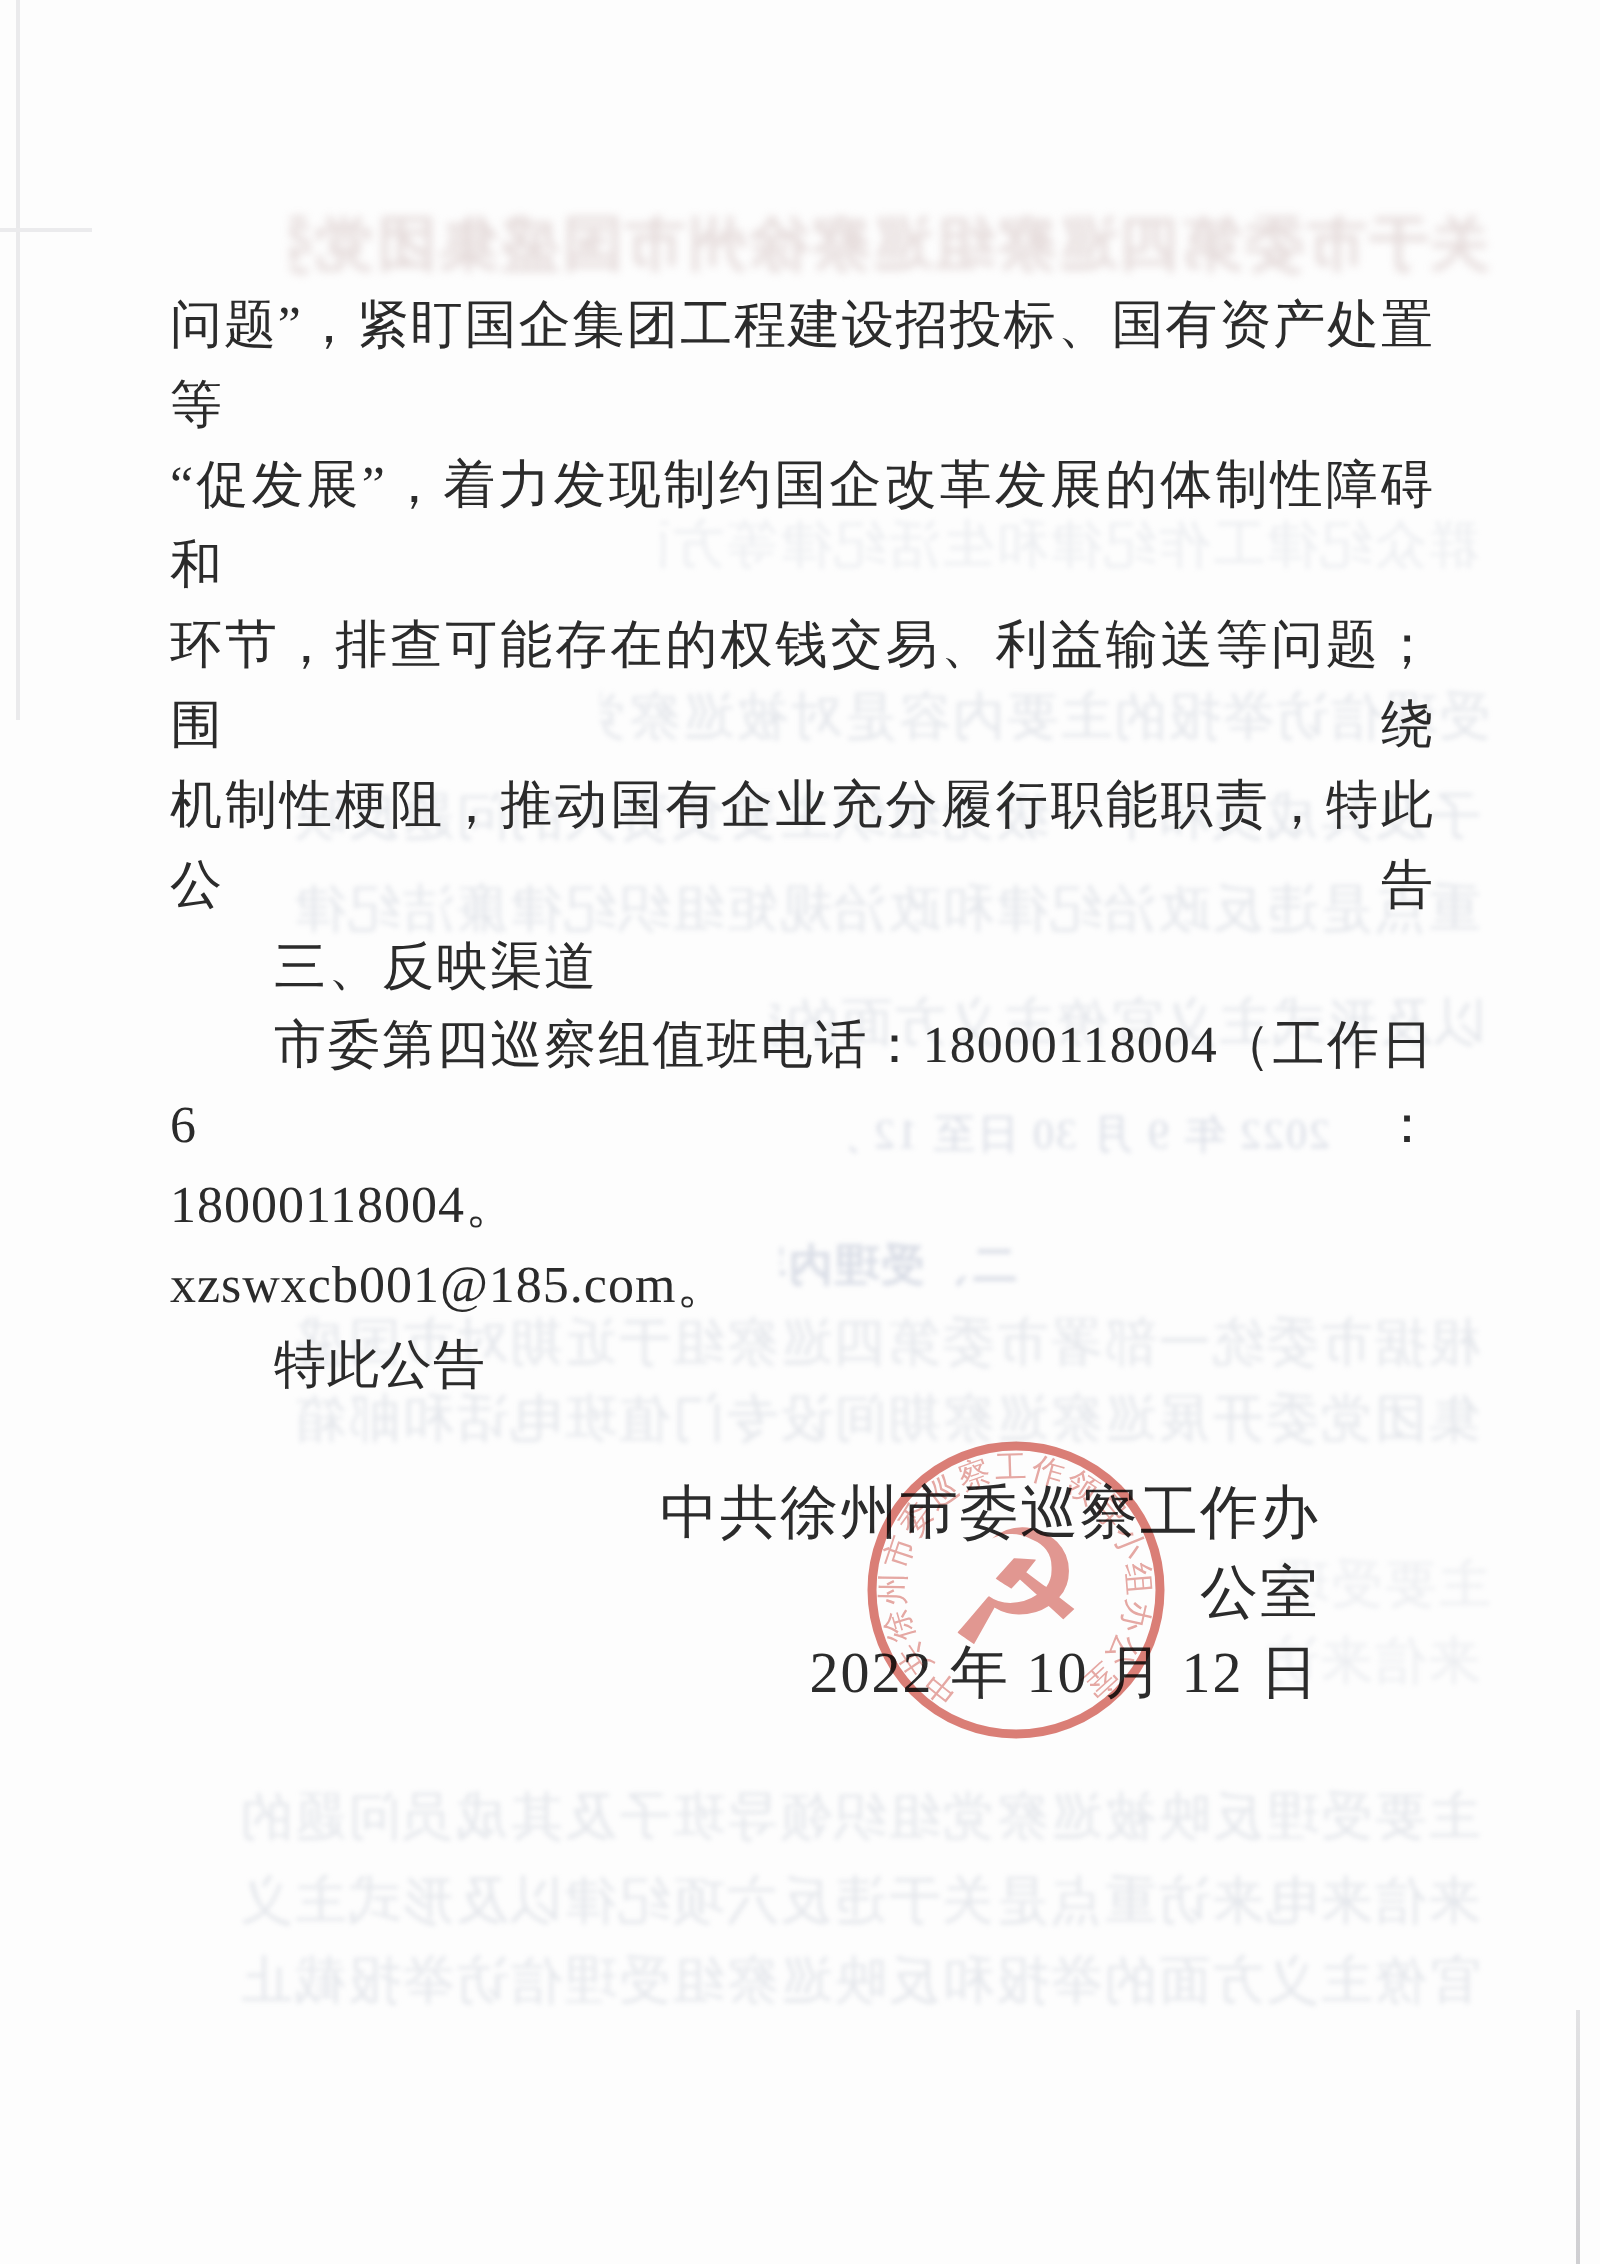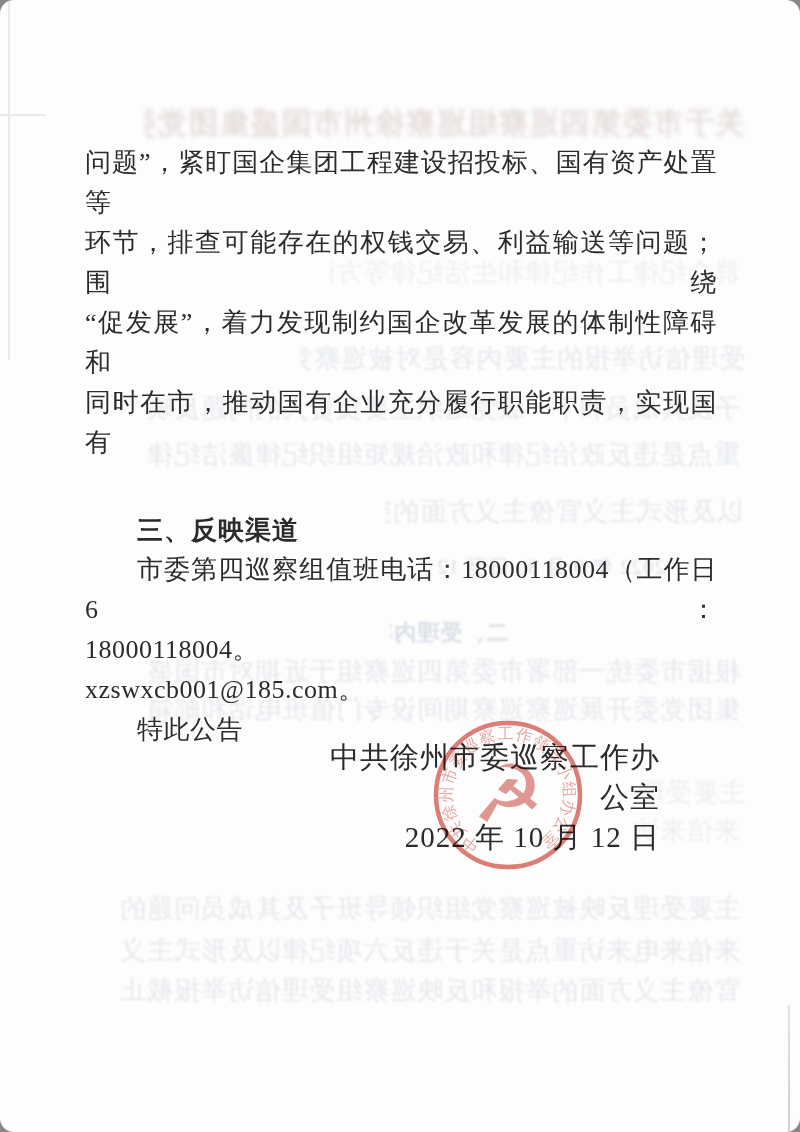--- a/index.html
+++ b/index.html
@@ -1,31 +1,31 @@
 <!DOCTYPE html>
 <html><head>
 <meta charset="utf-8">
 <style>
   html,body{margin:0;padding:0;background:#888;}
   .page{
     position:relative;width:800px;height:1132px;margin:0 auto;
     background:#fdfdfd;overflow:hidden;
-    font-family:"Liberation Serif","DejaVu Serif",serif;color:#2b2b2b;border-radius:14px;
+    font-family:"Liberation Serif","DejaVu Serif",serif;color:#2b2b2b;
   }
   
   .content{
     position:absolute;left:85px;top:143px;width:632px;
     font-size:26px;line-height:40px;letter-spacing:.5px;
   }
   .line{text-align:justify;}
   .line.fill{text-align-last:justify;}
   .line.indent{text-indent:52px;}
   .line.heading{
     font-family:"Liberation Sans","DejaVu Sans",sans-serif;
-    font-weight:700;letter-spacing:1px;margin-top:47px;
+    font-weight:400;letter-spacing:1px;
   }
   
   .signature{
     position:absolute;left:330px;top:737px;width:330px;
     text-align:right;font-size:29px;line-height:40px;letter-spacing:1px;
     color:#2b2b2b;
   }
   
   .seal{
     position:absolute;left:428px;top:715px;width:160px;height:160px;
@@ -69,23 +69,23 @@
   <span class="bleed" style="top:657px;left:88px;width:652px;">根据市委统一部署市委第四巡察组于近期对市国盛</span>
   <span class="bleed" style="top:695px;left:88px;width:652px;">集团党委开展巡察巡察期间设专门值班电话和邮箱</span>
   <span class="bleed faint" style="top:778px;left:605px;width:140px;">主要受理</span>
   <span class="bleed faint" style="top:816px;left:590px;width:150px;">来信来访</span>
   <span class="bleed" style="top:894px;left:88px;width:652px;">主要受理反映被巡察党组织领导班子及其成员问题的</span>
   <span class="bleed" style="top:936px;left:88px;width:652px;">来信来电来访重点是关于违反六项纪律以及形式主义</span>
   <span class="bleed" style="top:976px;left:88px;width:652px;">官僚主义方面的举报和反映巡察组受理信访举报截止</span>
 
   <div class="content">
     <div class="line fill">问题”，紧盯国企集团工程建设招投标、国有资产处置等</div>
+    <div class="line fill">“促发展”，着力发现制约国企改革发展的体制性障碍和</div>
     <div class="line fill">环节，排查可能存在的权钱交易、利益输送等问题；围绕</div>
-    <div class="line fill">“促发展”，着力发现制约国企改革发展的体制性障碍和</div>
-    <div class="line fill">同时在市，推动国有企业充分履行职能职责，实现国有</div>
+    <div class="line fill">机制性梗阻，推动国有企业充分履行职能职责，特此公告</div>
     <div class="line heading indent">三、反映渠道</div>
     <div class="line fill indent">市委第四巡察组值班电话：18000118004（工作日 6：</div>
     <div class="line">18000118004。</div>
     <div class="line">xzswxcb001@185.com。</div>
     <div class="line indent">特此公告</div>
   </div>
 
   <div class="signature">
     <div>中共徐州市委巡察工作办公室</div>
     <div>2022 年 10 月 12 日</div>

